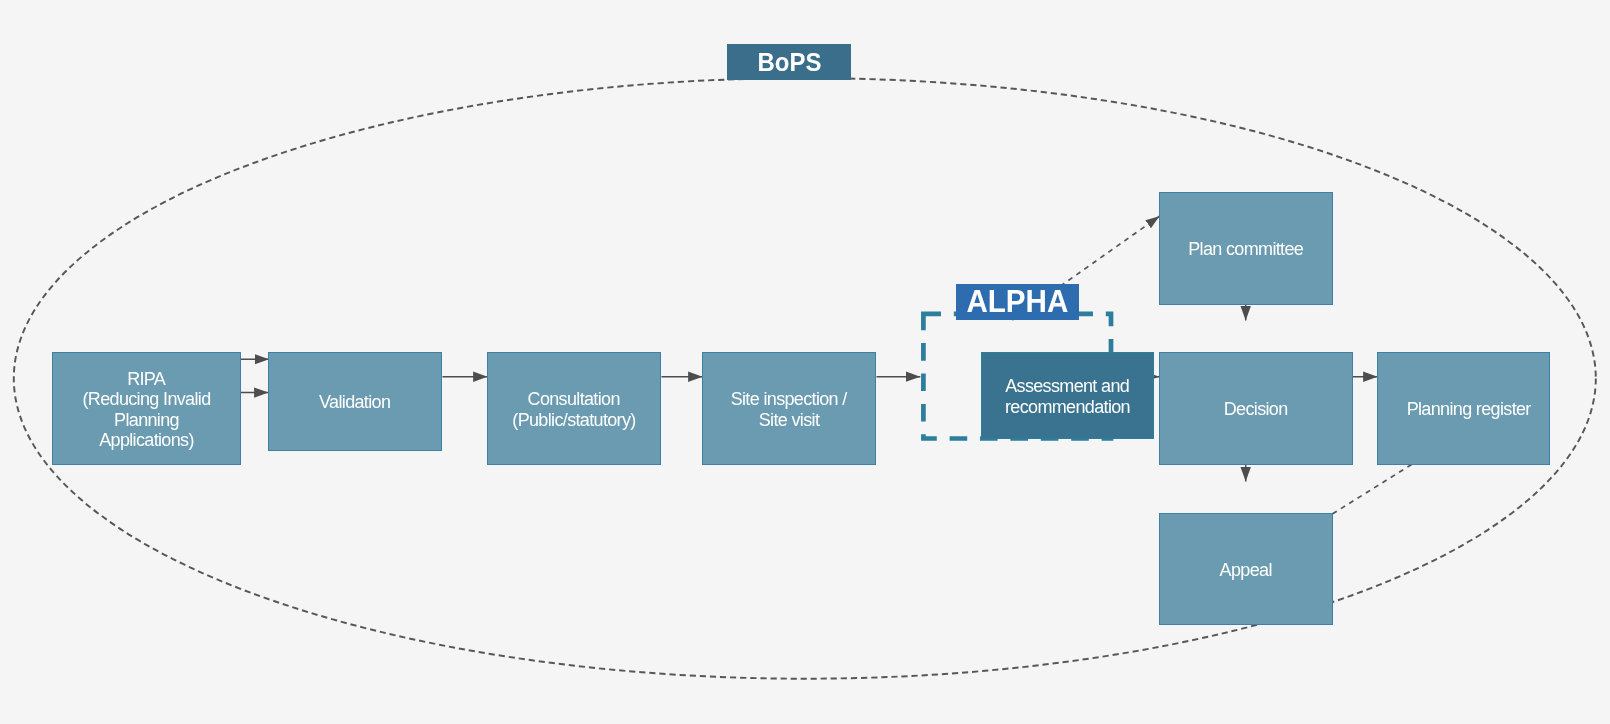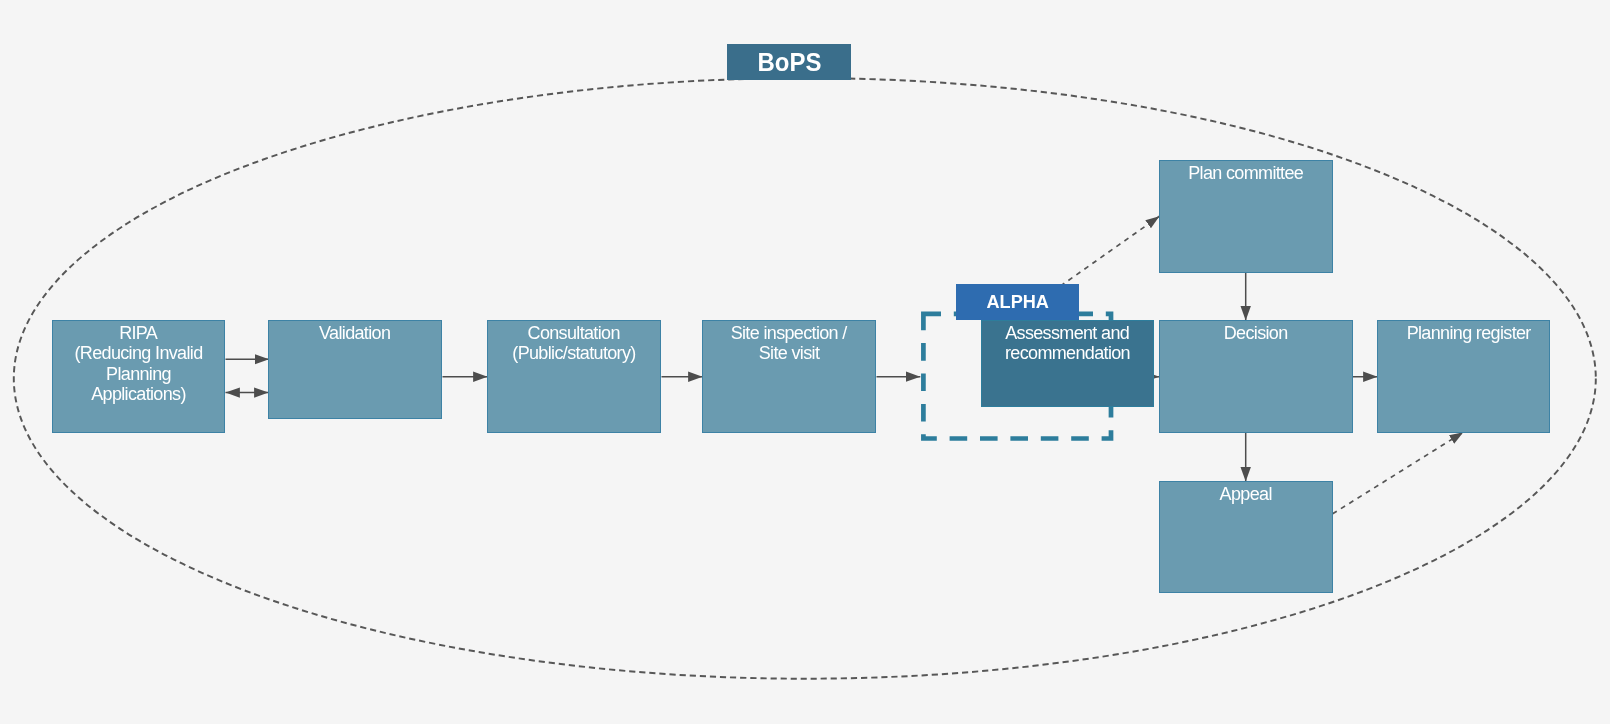--- a/index.html
+++ b/index.html
@@ -27,29 +27,30 @@
     height: 724px;
     pointer-events: none;
   }
   .node {
     position: absolute;
     box-sizing: border-box;
     background: #6a9bb0;
     border: 1px solid #3d82a5;
     color: #ffffff;
     display: flex;
-    align-items: flex-start;
+    align-items: center;
     justify-content: center;
     text-align: center;
     font-size: 18px;
     line-height: 20.3px;
     letter-spacing: -0.65px;
     white-space: pre;
     text-indent: -0.65px;
     padding-top: 2px;
+    margin-top: 32px;
   }
   .node.dark {
     background: #3a738f;
     border-color: #2d7d9c;
   }
   .badge {
     position: absolute;
     box-sizing: border-box;
     display: flex;
     align-items: center;
@@ -61,21 +62,21 @@
   #bops-badge {
     background: #3a6e8b;
     font-size: 26.6px;
   }
   #bops-badge > span {
     display: inline-block;
     transform: scaleX(0.9);
   }
   #alpha-badge {
     background: #2e6cb0;
-    font-size: 19px;
+    font-size: 31px;
   }
   #alpha-badge > span {
     display: inline-block;
     transform: scaleX(0.955);
   }
   #alpha-dashed {
     position: absolute;
     left: 0;
     top: 0;
     width: 1610px;
@@ -133,21 +134,21 @@
         </g>
         <g>
           <path d="M 1333.5,376.7 L 1377.5,376.7" fill="none" stroke="#4d4d4d" stroke-width="1.5" marker-end="url(#ah)"></path>
         </g>
         <g>
           <path d="M 1332.6,513.8 L 1463.3,432.2" fill="none" stroke="#555555" stroke-width="1.7" stroke-dasharray="4.9 4.9" marker-end="url(#ahd)"></path>
         </g>
       </g>
   </svg>
 
-  <div class="node" id="n-ripa" style="left:52px;top:320px;width:173px;height:113px;">
+  <div class="node" id="n-ripa" style="left:52px;top:320px;width:189px;height:113px;">
     <span>RIPA
 (Reducing Invalid
 Planning
 Applications)</span>
   </div>
 
   <div class="node" id="n-validation" style="left:268px;top:320px;width:174px;height:99px;">
     <span>Validation</span>
   </div>
 

